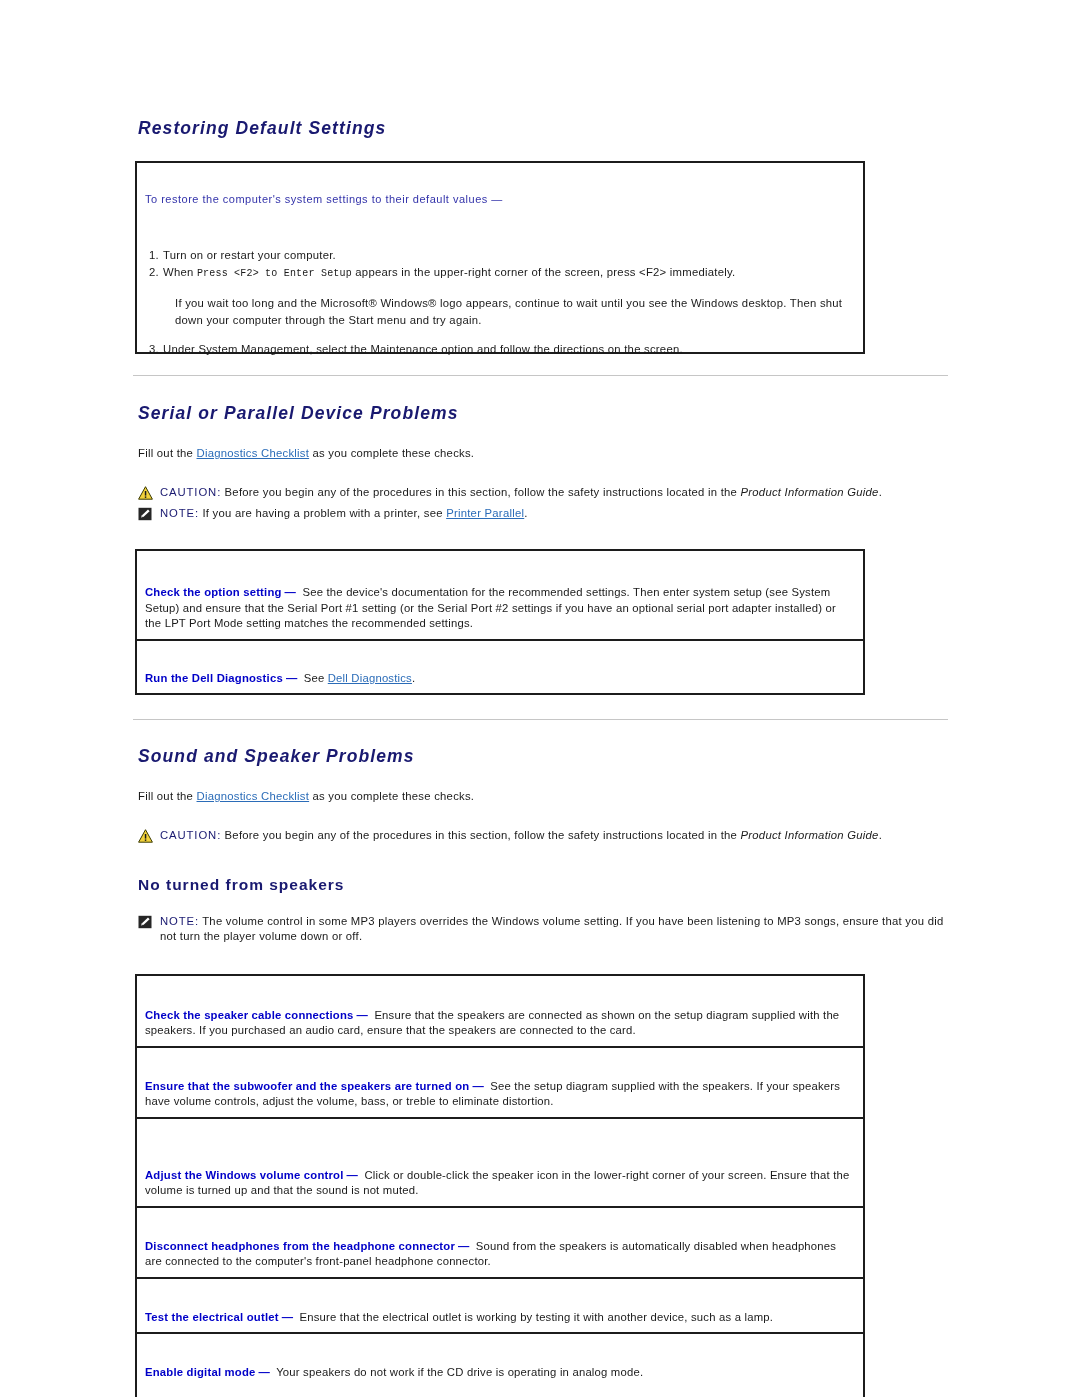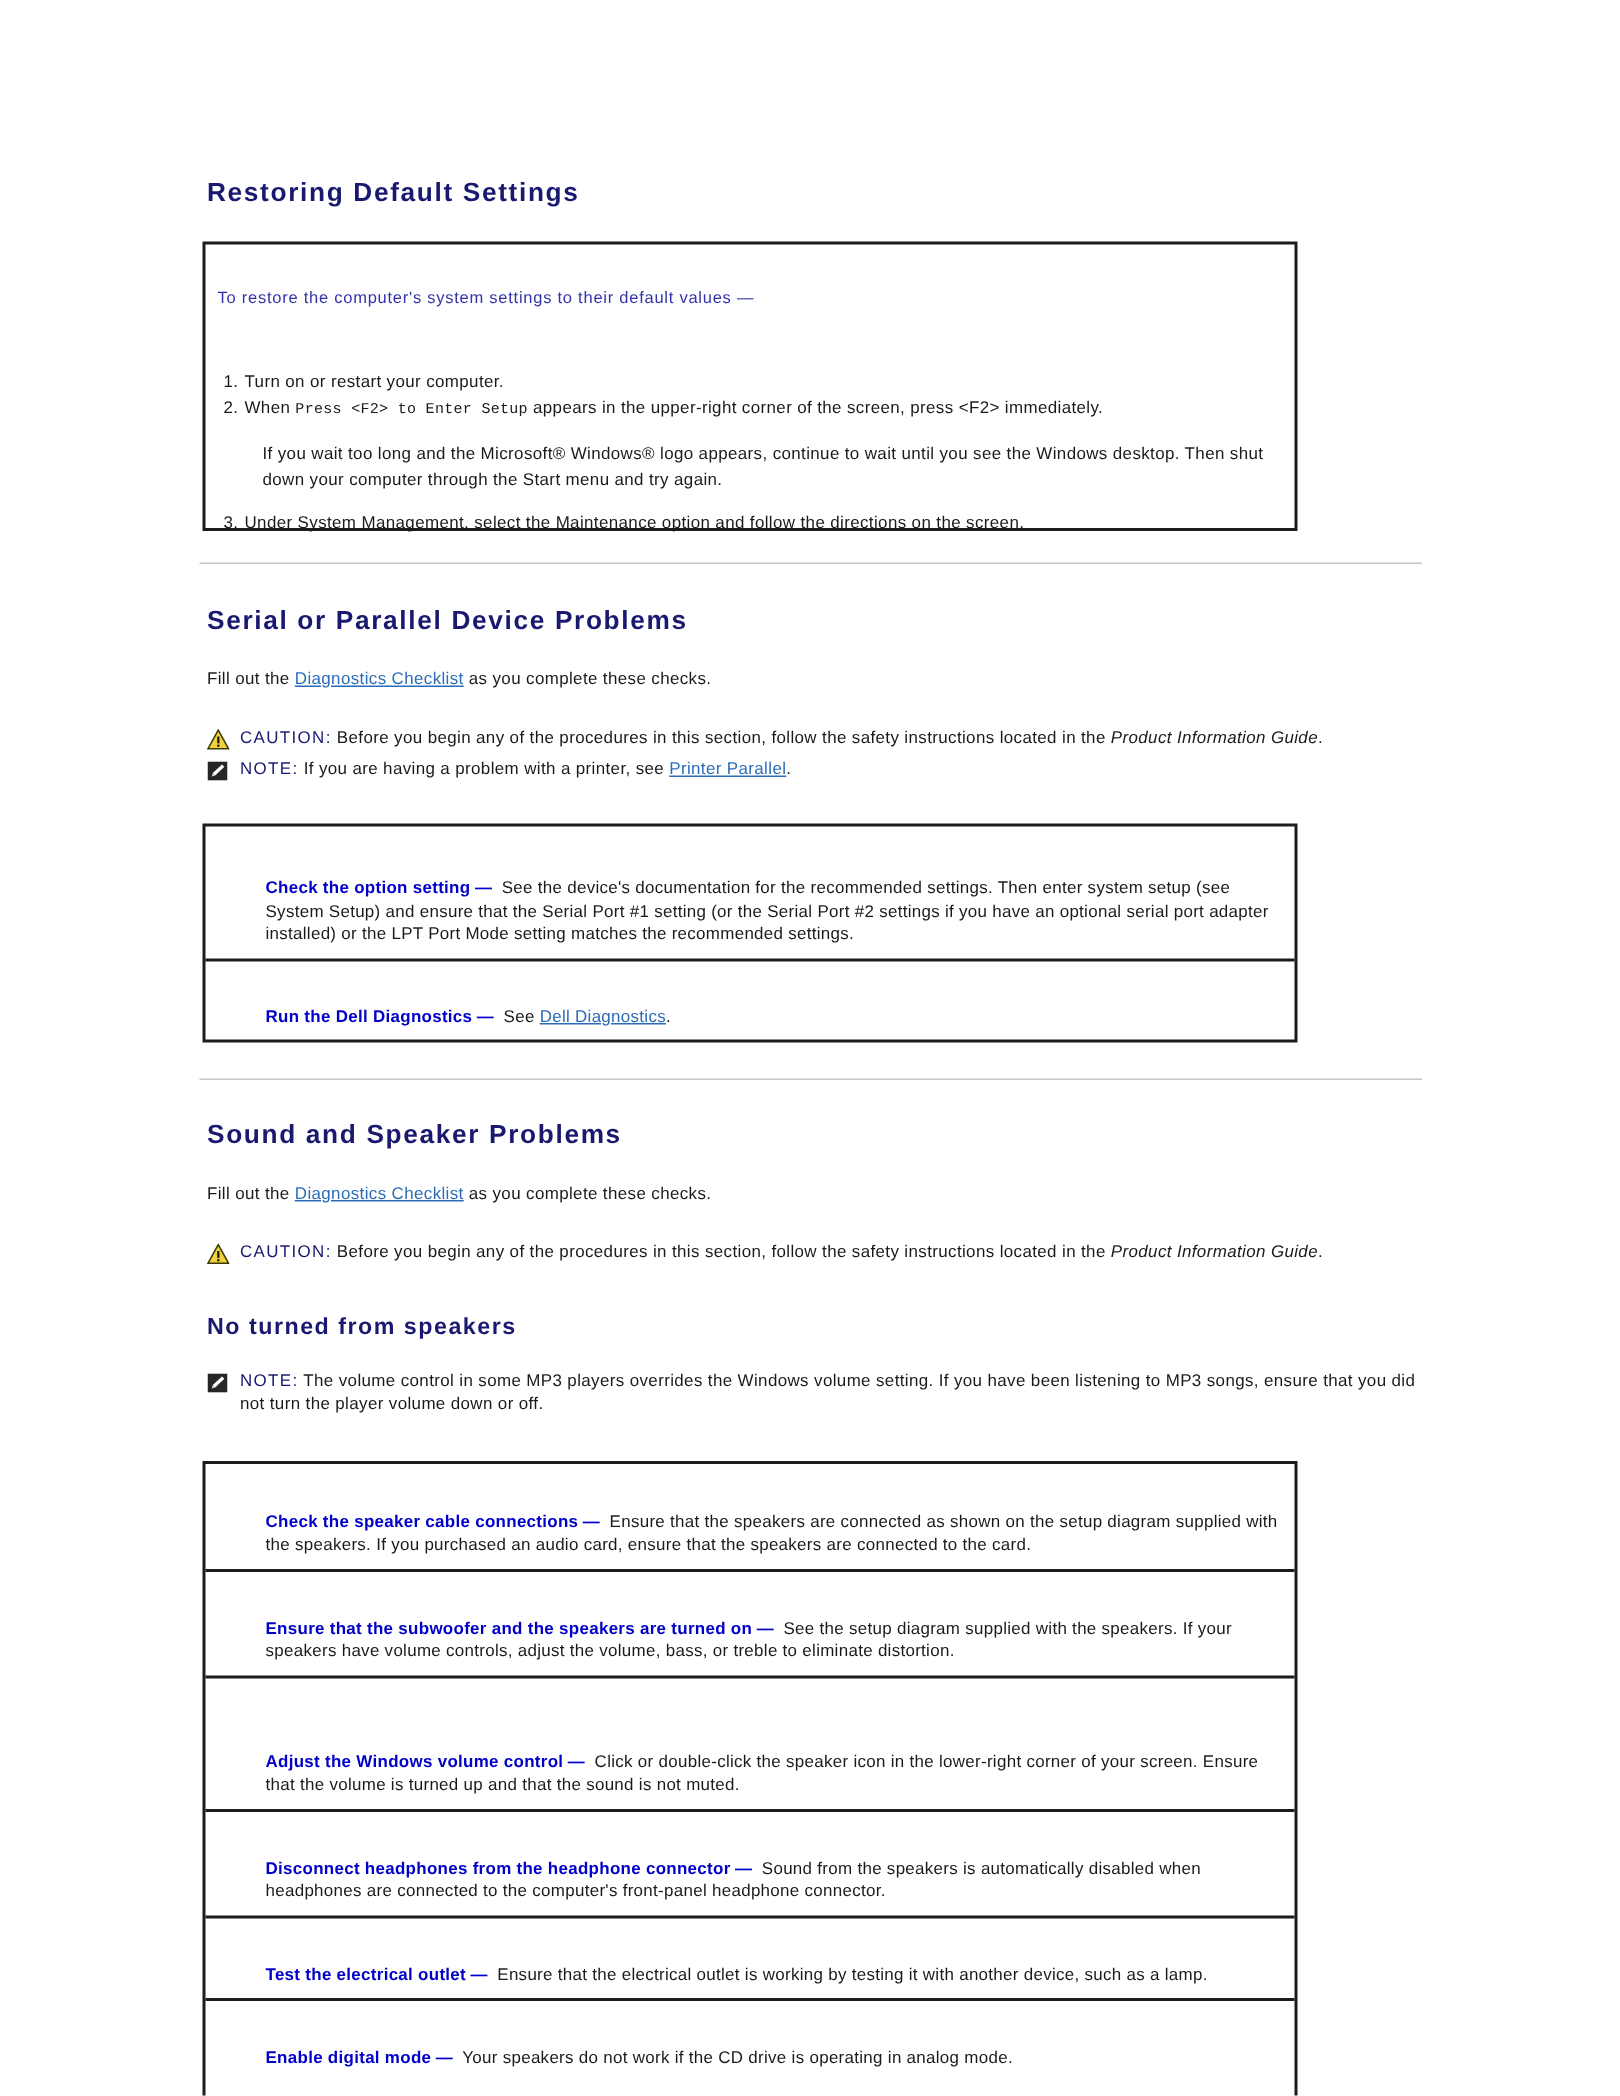--- a/index.html
+++ b/index.html
@@ -27,20 +27,21 @@
 
   
   h1.section-title {
     font-family: "Liberation Sans", sans-serif;
     font-size: 17.5px;
     font-weight: bold;
     color: #191970;
     letter-spacing: 1.1px;
     margin: 0 0 22px 5px;
     padding: 0;
+    font-style: italic;
   }
   h2.sub-title {
     font-family: "Liberation Sans", sans-serif;
     font-size: 15.5px;
     font-weight: bold;
     color: #191970;
     letter-spacing: 1.0px;
     margin: 0 0 20px 5px;
     padding: 0;
   }
@@ -98,21 +99,20 @@
     margin: 0 0 0 2px;
     background: #fff;
   }
   .panel-row {
     border-bottom: 2px solid #1c1c1c;
     box-sizing: border-box;
   }
   .panel-row:last-child { border-bottom: none; }
   .panel-pad {
     padding: 27px 8px 6px 8px;
-    margin-left: 32px;
   }
   .check-line {
     font-size: 11.3px;
     line-height: 15.5px;
     color: #1a1a1a;
     letter-spacing: .2px;
   }
   .check-line b {
     color: #0000c8;
     font-weight: bold;

